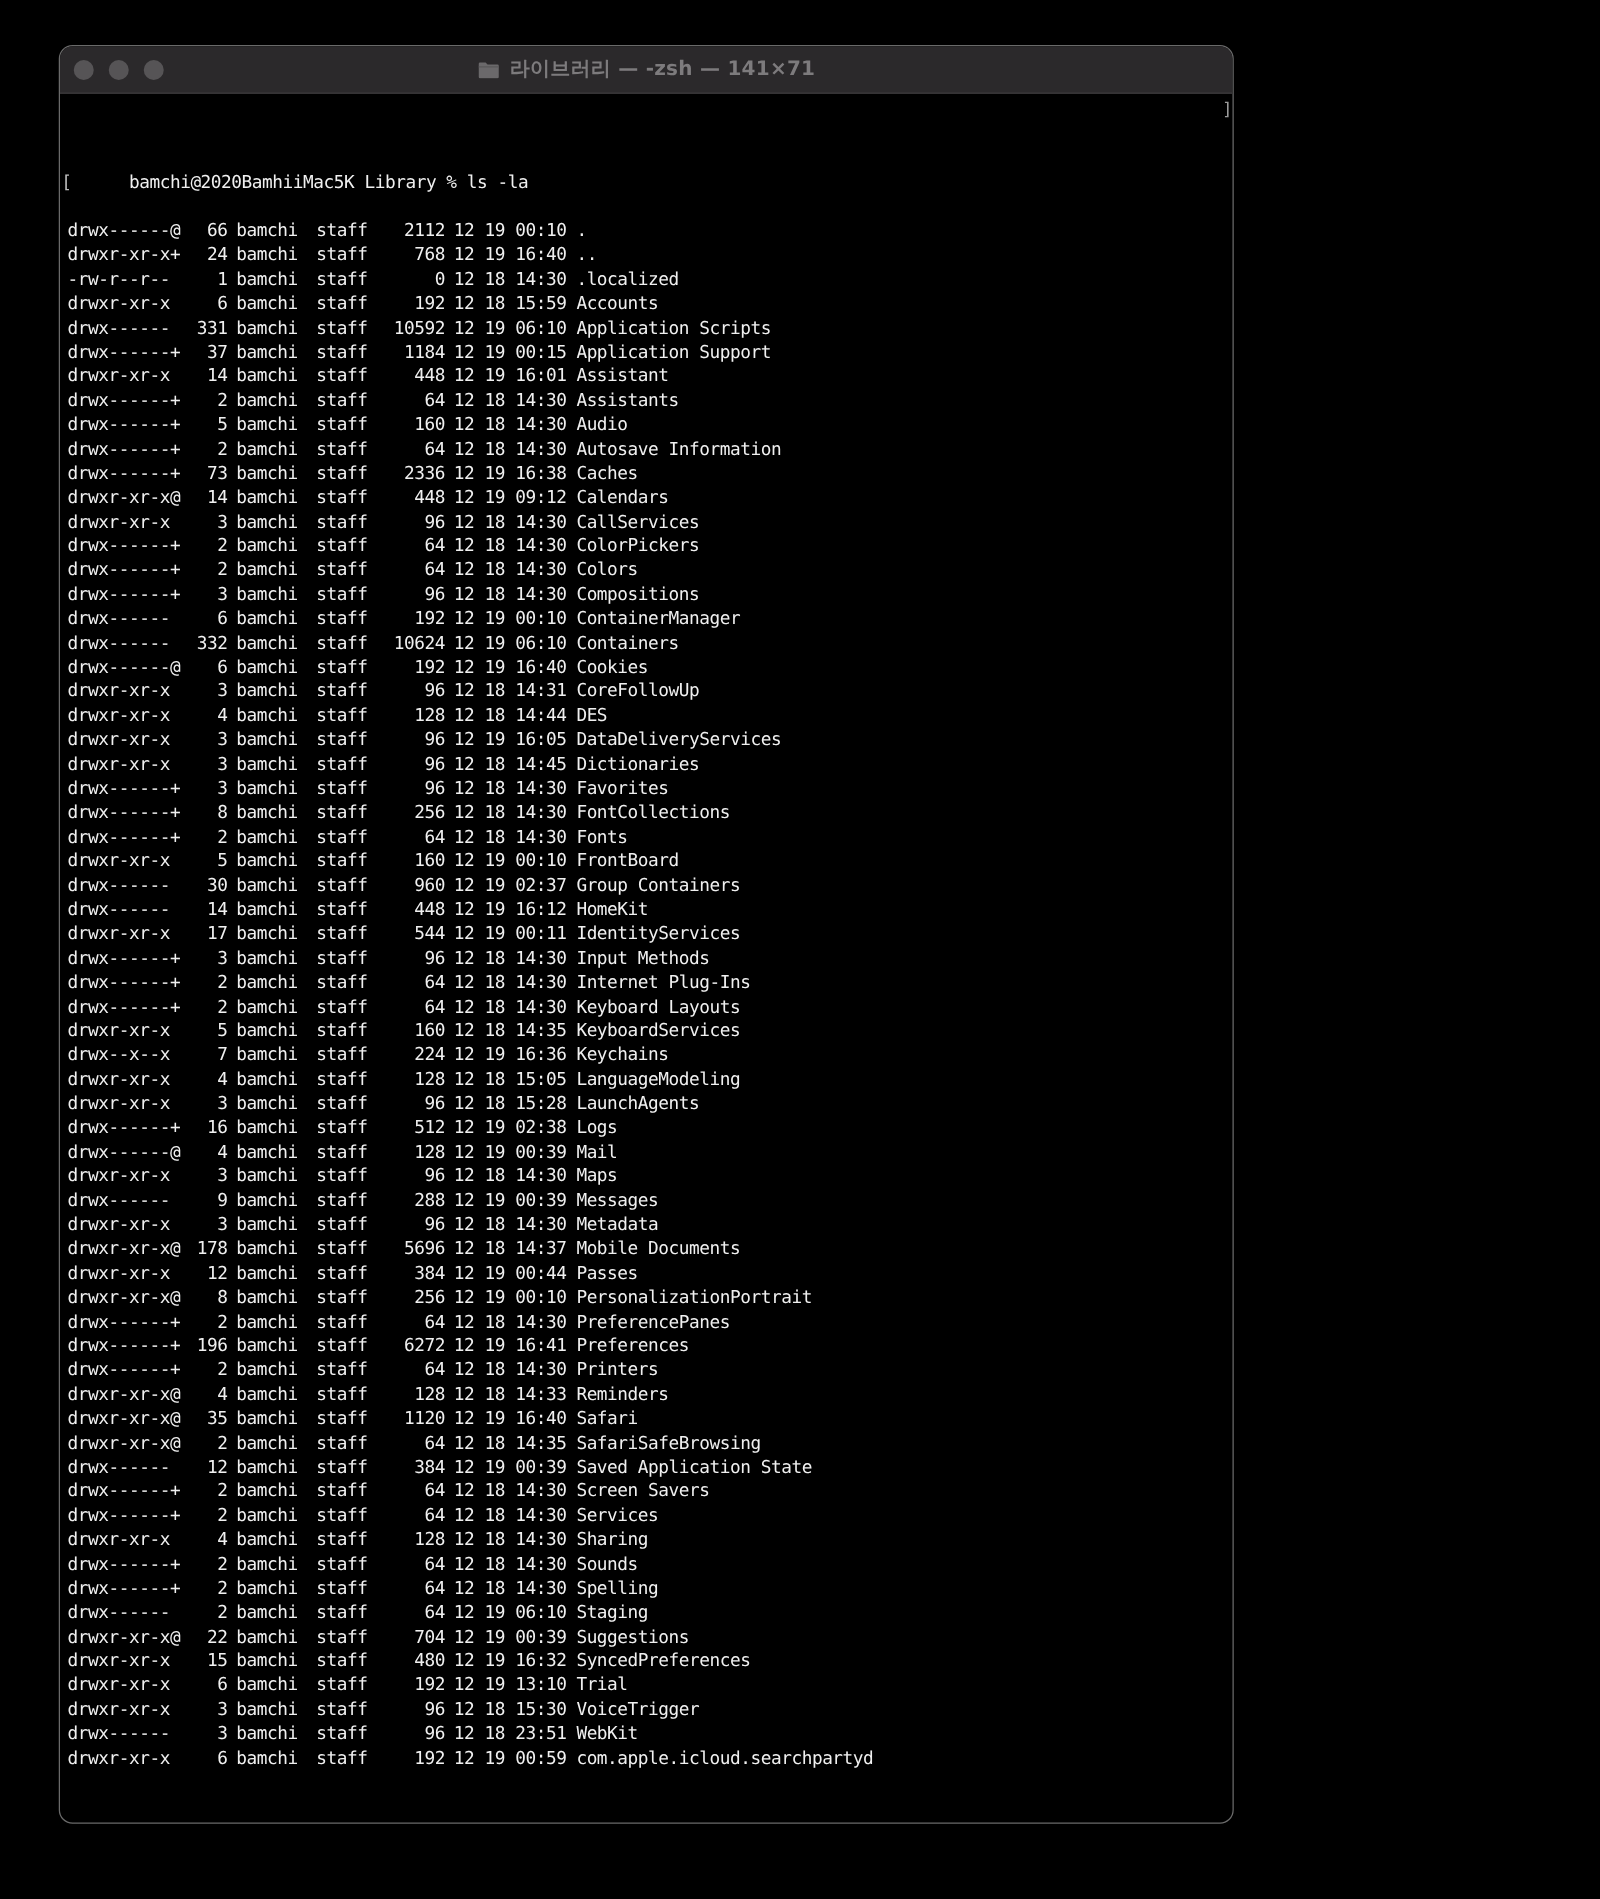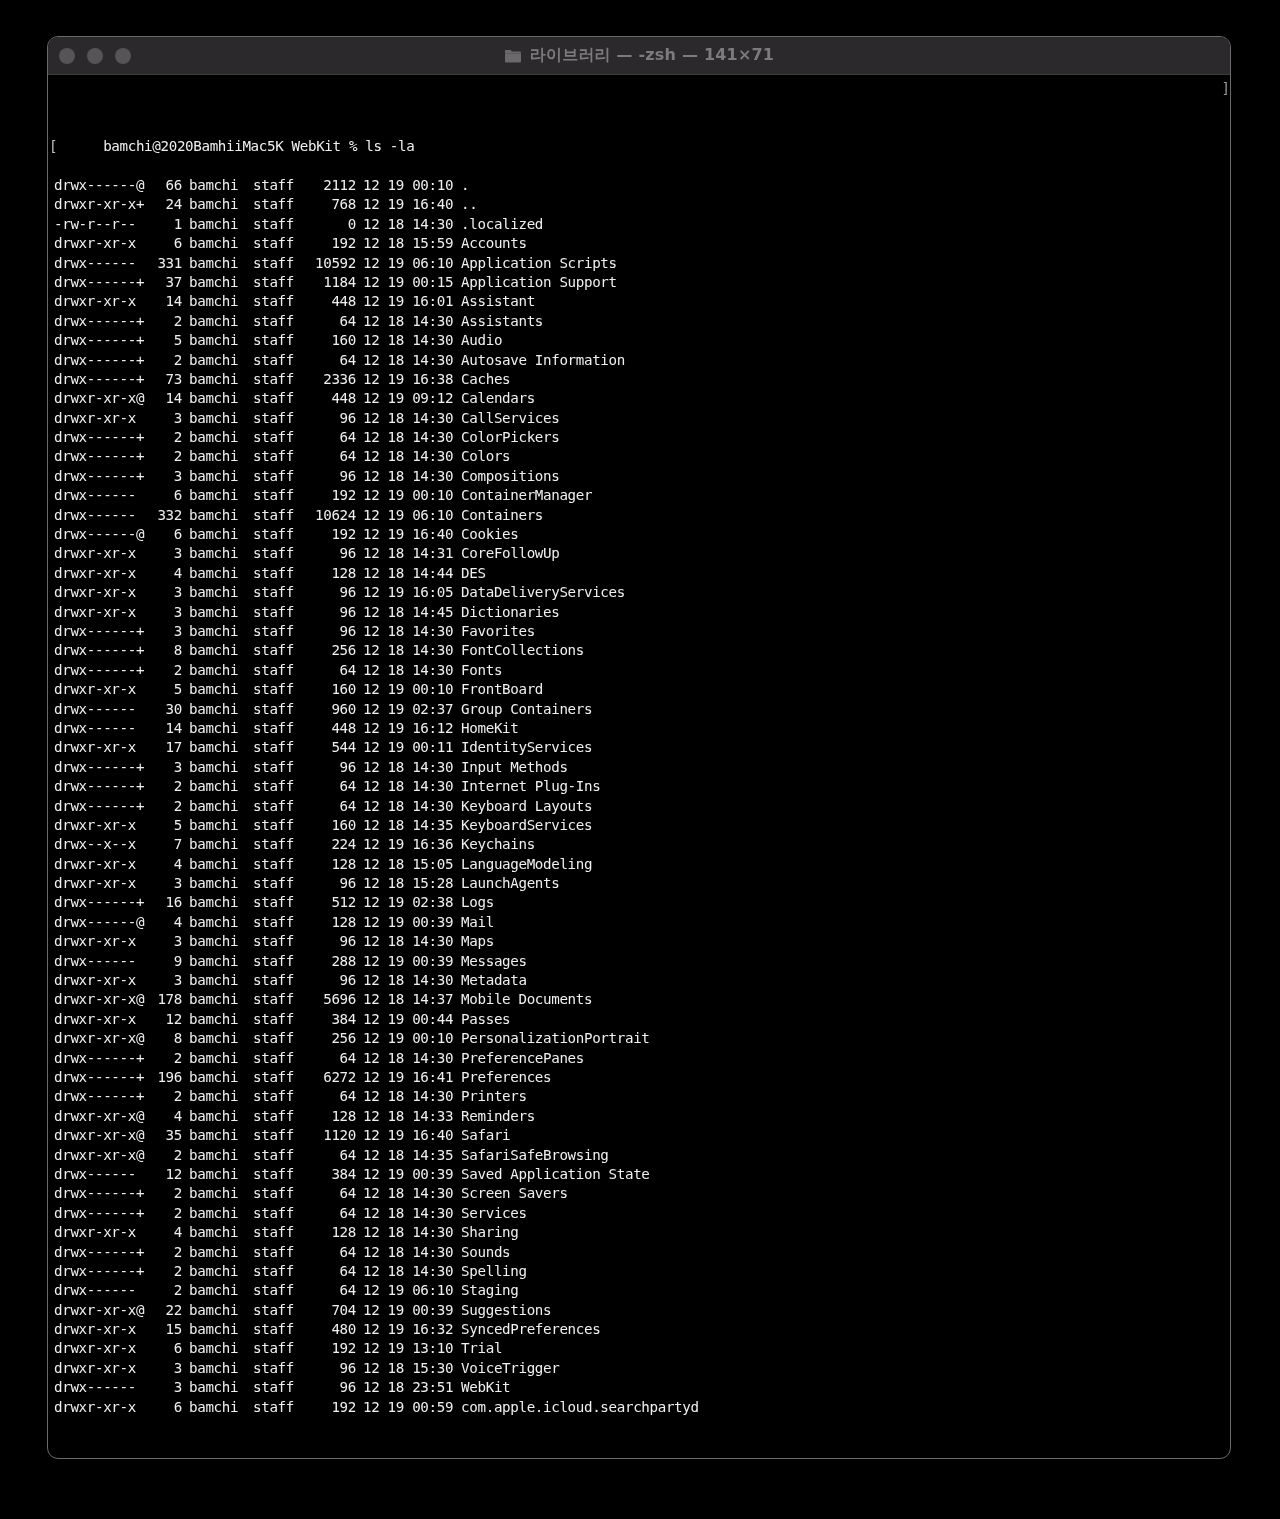--- a/index.html
+++ b/index.html
@@ -7,21 +7,21 @@
       padding: 0;
       background: #000000;
       width: 1280px;
       height: 1519px;
       overflow: hidden;
     }
     .window {
       position: absolute;
       left: 47px;
       top: 36px;
-      width: 1184px;
+      width: 940px;
       height: 1423px;
       border: 1px solid #6a6a6a;
       border-radius: 11px;
       background: #000000;
       overflow: hidden;
       box-sizing: border-box;
     }
     .titlebar {
       position: absolute;
       left: 0; top: 0; right: 0;
@@ -112,18 +112,18 @@
         <rect x="1" y="4" width="16" height="1" fill="#5a585a"></rect>
       </svg>
       <span>라이브러리 — -zsh — 141×71</span>
     </div>
   </div>
 
   <div class="mark-right">]</div>
 
   <div class="terminal" id="terminal">
     <div class="line" style="position:relative;">
-      <span class="mark-left">[</span><span>bamchi@2020BamhiiMac5K WebKit % </span><span>ls -la</span>
+      <span class="mark-left">[</span><span>bamchi@2020BamhiiMac5K Library % </span><span>ls -la</span>
     </div>
     <div id="entries"><div class="line"><span class="c-perm">drwx------@</span><span class="c-links">66</span><span class="c-owner">bamchi</span><span class="c-group">staff</span><span class="c-size">2112</span><span class="c-date">12 19 00:10</span><span class="c-name">.</span></div><div class="line"><span class="c-perm">drwxr-xr-x+</span><span class="c-links">24</span><span class="c-owner">bamchi</span><span class="c-group">staff</span><span class="c-size">768</span><span class="c-date">12 19 16:40</span><span class="c-name">..</span></div><div class="line"><span class="c-perm">-rw-r--r--</span><span class="c-links">1</span><span class="c-owner">bamchi</span><span class="c-group">staff</span><span class="c-size">0</span><span class="c-date">12 18 14:30</span><span class="c-name">.localized</span></div><div class="line"><span class="c-perm">drwxr-xr-x</span><span class="c-links">6</span><span class="c-owner">bamchi</span><span class="c-group">staff</span><span class="c-size">192</span><span class="c-date">12 18 15:59</span><span class="c-name">Accounts</span></div><div class="line"><span class="c-perm">drwx------</span><span class="c-links">331</span><span class="c-owner">bamchi</span><span class="c-group">staff</span><span class="c-size">10592</span><span class="c-date">12 19 06:10</span><span class="c-name">Application Scripts</span></div><div class="line"><span class="c-perm">drwx------+</span><span class="c-links">37</span><span class="c-owner">bamchi</span><span class="c-group">staff</span><span class="c-size">1184</span><span class="c-date">12 19 00:15</span><span class="c-name">Application Support</span></div><div class="line"><span class="c-perm">drwxr-xr-x</span><span class="c-links">14</span><span class="c-owner">bamchi</span><span class="c-group">staff</span><span class="c-size">448</span><span class="c-date">12 19 16:01</span><span class="c-name">Assistant</span></div><div class="line"><span class="c-perm">drwx------+</span><span class="c-links">2</span><span class="c-owner">bamchi</span><span class="c-group">staff</span><span class="c-size">64</span><span class="c-date">12 18 14:30</span><span class="c-name">Assistants</span></div><div class="line"><span class="c-perm">drwx------+</span><span class="c-links">5</span><span class="c-owner">bamchi</span><span class="c-group">staff</span><span class="c-size">160</span><span class="c-date">12 18 14:30</span><span class="c-name">Audio</span></div><div class="line"><span class="c-perm">drwx------+</span><span class="c-links">2</span><span class="c-owner">bamchi</span><span class="c-group">staff</span><span class="c-size">64</span><span class="c-date">12 18 14:30</span><span class="c-name">Autosave Information</span></div><div class="line"><span class="c-perm">drwx------+</span><span class="c-links">73</span><span class="c-owner">bamchi</span><span class="c-group">staff</span><span class="c-size">2336</span><span class="c-date">12 19 16:38</span><span class="c-name">Caches</span></div><div class="line"><span class="c-perm">drwxr-xr-x@</span><span class="c-links">14</span><span class="c-owner">bamchi</span><span class="c-group">staff</span><span class="c-size">448</span><span class="c-date">12 19 09:12</span><span class="c-name">Calendars</span></div><div class="line"><span class="c-perm">drwxr-xr-x</span><span class="c-links">3</span><span class="c-owner">bamchi</span><span class="c-group">staff</span><span class="c-size">96</span><span class="c-date">12 18 14:30</span><span class="c-name">CallServices</span></div><div class="line"><span class="c-perm">drwx------+</span><span class="c-links">2</span><span class="c-owner">bamchi</span><span class="c-group">staff</span><span class="c-size">64</span><span class="c-date">12 18 14:30</span><span class="c-name">ColorPickers</span></div><div class="line"><span class="c-perm">drwx------+</span><span class="c-links">2</span><span class="c-owner">bamchi</span><span class="c-group">staff</span><span class="c-size">64</span><span class="c-date">12 18 14:30</span><span class="c-name">Colors</span></div><div class="line"><span class="c-perm">drwx------+</span><span class="c-links">3</span><span class="c-owner">bamchi</span><span class="c-group">staff</span><span class="c-size">96</span><span class="c-date">12 18 14:30</span><span class="c-name">Compositions</span></div><div class="line"><span class="c-perm">drwx------</span><span class="c-links">6</span><span class="c-owner">bamchi</span><span class="c-group">staff</span><span class="c-size">192</span><span class="c-date">12 19 00:10</span><span class="c-name">ContainerManager</span></div><div class="line"><span class="c-perm">drwx------</span><span class="c-links">332</span><span class="c-owner">bamchi</span><span class="c-group">staff</span><span class="c-size">10624</span><span class="c-date">12 19 06:10</span><span class="c-name">Containers</span></div><div class="line"><span class="c-perm">drwx------@</span><span class="c-links">6</span><span class="c-owner">bamchi</span><span class="c-group">staff</span><span class="c-size">192</span><span class="c-date">12 19 16:40</span><span class="c-name">Cookies</span></div><div class="line"><span class="c-perm">drwxr-xr-x</span><span class="c-links">3</span><span class="c-owner">bamchi</span><span class="c-group">staff</span><span class="c-size">96</span><span class="c-date">12 18 14:31</span><span class="c-name">CoreFollowUp</span></div><div class="line"><span class="c-perm">drwxr-xr-x</span><span class="c-links">4</span><span class="c-owner">bamchi</span><span class="c-group">staff</span><span class="c-size">128</span><span class="c-date">12 18 14:44</span><span class="c-name">DES</span></div><div class="line"><span class="c-perm">drwxr-xr-x</span><span class="c-links">3</span><span class="c-owner">bamchi</span><span class="c-group">staff</span><span class="c-size">96</span><span class="c-date">12 19 16:05</span><span class="c-name">DataDeliveryServices</span></div><div class="line"><span class="c-perm">drwxr-xr-x</span><span class="c-links">3</span><span class="c-owner">bamchi</span><span class="c-group">staff</span><span class="c-size">96</span><span class="c-date">12 18 14:45</span><span class="c-name">Dictionaries</span></div><div class="line"><span class="c-perm">drwx------+</span><span class="c-links">3</span><span class="c-owner">bamchi</span><span class="c-group">staff</span><span class="c-size">96</span><span class="c-date">12 18 14:30</span><span class="c-name">Favorites</span></div><div class="line"><span class="c-perm">drwx------+</span><span class="c-links">8</span><span class="c-owner">bamchi</span><span class="c-group">staff</span><span class="c-size">256</span><span class="c-date">12 18 14:30</span><span class="c-name">FontCollections</span></div><div class="line"><span class="c-perm">drwx------+</span><span class="c-links">2</span><span class="c-owner">bamchi</span><span class="c-group">staff</span><span class="c-size">64</span><span class="c-date">12 18 14:30</span><span class="c-name">Fonts</span></div><div class="line"><span class="c-perm">drwxr-xr-x</span><span class="c-links">5</span><span class="c-owner">bamchi</span><span class="c-group">staff</span><span class="c-size">160</span><span class="c-date">12 19 00:10</span><span class="c-name">FrontBoard</span></div><div class="line"><span class="c-perm">drwx------</span><span class="c-links">30</span><span class="c-owner">bamchi</span><span class="c-group">staff</span><span class="c-size">960</span><span class="c-date">12 19 02:37</span><span class="c-name">Group Containers</span></div><div class="line"><span class="c-perm">drwx------</span><span class="c-links">14</span><span class="c-owner">bamchi</span><span class="c-group">staff</span><span class="c-size">448</span><span class="c-date">12 19 16:12</span><span class="c-name">HomeKit</span></div><div class="line"><span class="c-perm">drwxr-xr-x</span><span class="c-links">17</span><span class="c-owner">bamchi</span><span class="c-group">staff</span><span class="c-size">544</span><span class="c-date">12 19 00:11</span><span class="c-name">IdentityServices</span></div><div class="line"><span class="c-perm">drwx------+</span><span class="c-links">3</span><span class="c-owner">bamchi</span><span class="c-group">staff</span><span class="c-size">96</span><span class="c-date">12 18 14:30</span><span class="c-name">Input Methods</span></div><div class="line"><span class="c-perm">drwx------+</span><span class="c-links">2</span><span class="c-owner">bamchi</span><span class="c-group">staff</span><span class="c-size">64</span><span class="c-date">12 18 14:30</span><span class="c-name">Internet Plug-Ins</span></div><div class="line"><span class="c-perm">drwx------+</span><span class="c-links">2</span><span class="c-owner">bamchi</span><span class="c-group">staff</span><span class="c-size">64</span><span class="c-date">12 18 14:30</span><span class="c-name">Keyboard Layouts</span></div><div class="line"><span class="c-perm">drwxr-xr-x</span><span class="c-links">5</span><span class="c-owner">bamchi</span><span class="c-group">staff</span><span class="c-size">160</span><span class="c-date">12 18 14:35</span><span class="c-name">KeyboardServices</span></div><div class="line"><span class="c-perm">drwx--x--x</span><span class="c-links">7</span><span class="c-owner">bamchi</span><span class="c-group">staff</span><span class="c-size">224</span><span class="c-date">12 19 16:36</span><span class="c-name">Keychains</span></div><div class="line"><span class="c-perm">drwxr-xr-x</span><span class="c-links">4</span><span class="c-owner">bamchi</span><span class="c-group">staff</span><span class="c-size">128</span><span class="c-date">12 18 15:05</span><span class="c-name">LanguageModeling</span></div><div class="line"><span class="c-perm">drwxr-xr-x</span><span class="c-links">3</span><span class="c-owner">bamchi</span><span class="c-group">staff</span><span class="c-size">96</span><span class="c-date">12 18 15:28</span><span class="c-name">LaunchAgents</span></div><div class="line"><span class="c-perm">drwx------+</span><span class="c-links">16</span><span class="c-owner">bamchi</span><span class="c-group">staff</span><span class="c-size">512</span><span class="c-date">12 19 02:38</span><span class="c-name">Logs</span></div><div class="line"><span class="c-perm">drwx------@</span><span class="c-links">4</span><span class="c-owner">bamchi</span><span class="c-group">staff</span><span class="c-size">128</span><span class="c-date">12 19 00:39</span><span class="c-name">Mail</span></div><div class="line"><span class="c-perm">drwxr-xr-x</span><span class="c-links">3</span><span class="c-owner">bamchi</span><span class="c-group">staff</span><span class="c-size">96</span><span class="c-date">12 18 14:30</span><span class="c-name">Maps</span></div><div class="line"><span class="c-perm">drwx------</span><span class="c-links">9</span><span class="c-owner">bamchi</span><span class="c-group">staff</span><span class="c-size">288</span><span class="c-date">12 19 00:39</span><span class="c-name">Messages</span></div><div class="line"><span class="c-perm">drwxr-xr-x</span><span class="c-links">3</span><span class="c-owner">bamchi</span><span class="c-group">staff</span><span class="c-size">96</span><span class="c-date">12 18 14:30</span><span class="c-name">Metadata</span></div><div class="line"><span class="c-perm">drwxr-xr-x@</span><span class="c-links">178</span><span class="c-owner">bamchi</span><span class="c-group">staff</span><span class="c-size">5696</span><span class="c-date">12 18 14:37</span><span class="c-name">Mobile Documents</span></div><div class="line"><span class="c-perm">drwxr-xr-x</span><span class="c-links">12</span><span class="c-owner">bamchi</span><span class="c-group">staff</span><span class="c-size">384</span><span class="c-date">12 19 00:44</span><span class="c-name">Passes</span></div><div class="line"><span class="c-perm">drwxr-xr-x@</span><span class="c-links">8</span><span class="c-owner">bamchi</span><span class="c-group">staff</span><span class="c-size">256</span><span class="c-date">12 19 00:10</span><span class="c-name">PersonalizationPortrait</span></div><div class="line"><span class="c-perm">drwx------+</span><span class="c-links">2</span><span class="c-owner">bamchi</span><span class="c-group">staff</span><span class="c-size">64</span><span class="c-date">12 18 14:30</span><span class="c-name">PreferencePanes</span></div><div class="line"><span class="c-perm">drwx------+</span><span class="c-links">196</span><span class="c-owner">bamchi</span><span class="c-group">staff</span><span class="c-size">6272</span><span class="c-date">12 19 16:41</span><span class="c-name">Preferences</span></div><div class="line"><span class="c-perm">drwx------+</span><span class="c-links">2</span><span class="c-owner">bamchi</span><span class="c-group">staff</span><span class="c-size">64</span><span class="c-date">12 18 14:30</span><span class="c-name">Printers</span></div><div class="line"><span class="c-perm">drwxr-xr-x@</span><span class="c-links">4</span><span class="c-owner">bamchi</span><span class="c-group">staff</span><span class="c-size">128</span><span class="c-date">12 18 14:33</span><span class="c-name">Reminders</span></div><div class="line"><span class="c-perm">drwxr-xr-x@</span><span class="c-links">35</span><span class="c-owner">bamchi</span><span class="c-group">staff</span><span class="c-size">1120</span><span class="c-date">12 19 16:40</span><span class="c-name">Safari</span></div><div class="line"><span class="c-perm">drwxr-xr-x@</span><span class="c-links">2</span><span class="c-owner">bamchi</span><span class="c-group">staff</span><span class="c-size">64</span><span class="c-date">12 18 14:35</span><span class="c-name">SafariSafeBrowsing</span></div><div class="line"><span class="c-perm">drwx------</span><span class="c-links">12</span><span class="c-owner">bamchi</span><span class="c-group">staff</span><span class="c-size">384</span><span class="c-date">12 19 00:39</span><span class="c-name">Saved Application State</span></div><div class="line"><span class="c-perm">drwx------+</span><span class="c-links">2</span><span class="c-owner">bamchi</span><span class="c-group">staff</span><span class="c-size">64</span><span class="c-date">12 18 14:30</span><span class="c-name">Screen Savers</span></div><div class="line"><span class="c-perm">drwx------+</span><span class="c-links">2</span><span class="c-owner">bamchi</span><span class="c-group">staff</span><span class="c-size">64</span><span class="c-date">12 18 14:30</span><span class="c-name">Services</span></div><div class="line"><span class="c-perm">drwxr-xr-x</span><span class="c-links">4</span><span class="c-owner">bamchi</span><span class="c-group">staff</span><span class="c-size">128</span><span class="c-date">12 18 14:30</span><span class="c-name">Sharing</span></div><div class="line"><span class="c-perm">drwx------+</span><span class="c-links">2</span><span class="c-owner">bamchi</span><span class="c-group">staff</span><span class="c-size">64</span><span class="c-date">12 18 14:30</span><span class="c-name">Sounds</span></div><div class="line"><span class="c-perm">drwx------+</span><span class="c-links">2</span><span class="c-owner">bamchi</span><span class="c-group">staff</span><span class="c-size">64</span><span class="c-date">12 18 14:30</span><span class="c-name">Spelling</span></div><div class="line"><span class="c-perm">drwx------</span><span class="c-links">2</span><span class="c-owner">bamchi</span><span class="c-group">staff</span><span class="c-size">64</span><span class="c-date">12 19 06:10</span><span class="c-name">Staging</span></div><div class="line"><span class="c-perm">drwxr-xr-x@</span><span class="c-links">22</span><span class="c-owner">bamchi</span><span class="c-group">staff</span><span class="c-size">704</span><span class="c-date">12 19 00:39</span><span class="c-name">Suggestions</span></div><div class="line"><span class="c-perm">drwxr-xr-x</span><span class="c-links">15</span><span class="c-owner">bamchi</span><span class="c-group">staff</span><span class="c-size">480</span><span class="c-date">12 19 16:32</span><span class="c-name">SyncedPreferences</span></div><div class="line"><span class="c-perm">drwxr-xr-x</span><span class="c-links">6</span><span class="c-owner">bamchi</span><span class="c-group">staff</span><span class="c-size">192</span><span class="c-date">12 19 13:10</span><span class="c-name">Trial</span></div><div class="line"><span class="c-perm">drwxr-xr-x</span><span class="c-links">3</span><span class="c-owner">bamchi</span><span class="c-group">staff</span><span class="c-size">96</span><span class="c-date">12 18 15:30</span><span class="c-name">VoiceTrigger</span></div><div class="line"><span class="c-perm">drwx------</span><span class="c-links">3</span><span class="c-owner">bamchi</span><span class="c-group">staff</span><span class="c-size">96</span><span class="c-date">12 18 23:51</span><span class="c-name">WebKit</span></div><div class="line"><span class="c-perm">drwxr-xr-x</span><span class="c-links">6</span><span class="c-owner">bamchi</span><span class="c-group">staff</span><span class="c-size">192</span><span class="c-date">12 19 00:59</span><span class="c-name">com.apple.icloud.searchpartyd</span></div></div>
     
   </div>
 </div>
 
 </body></html>

